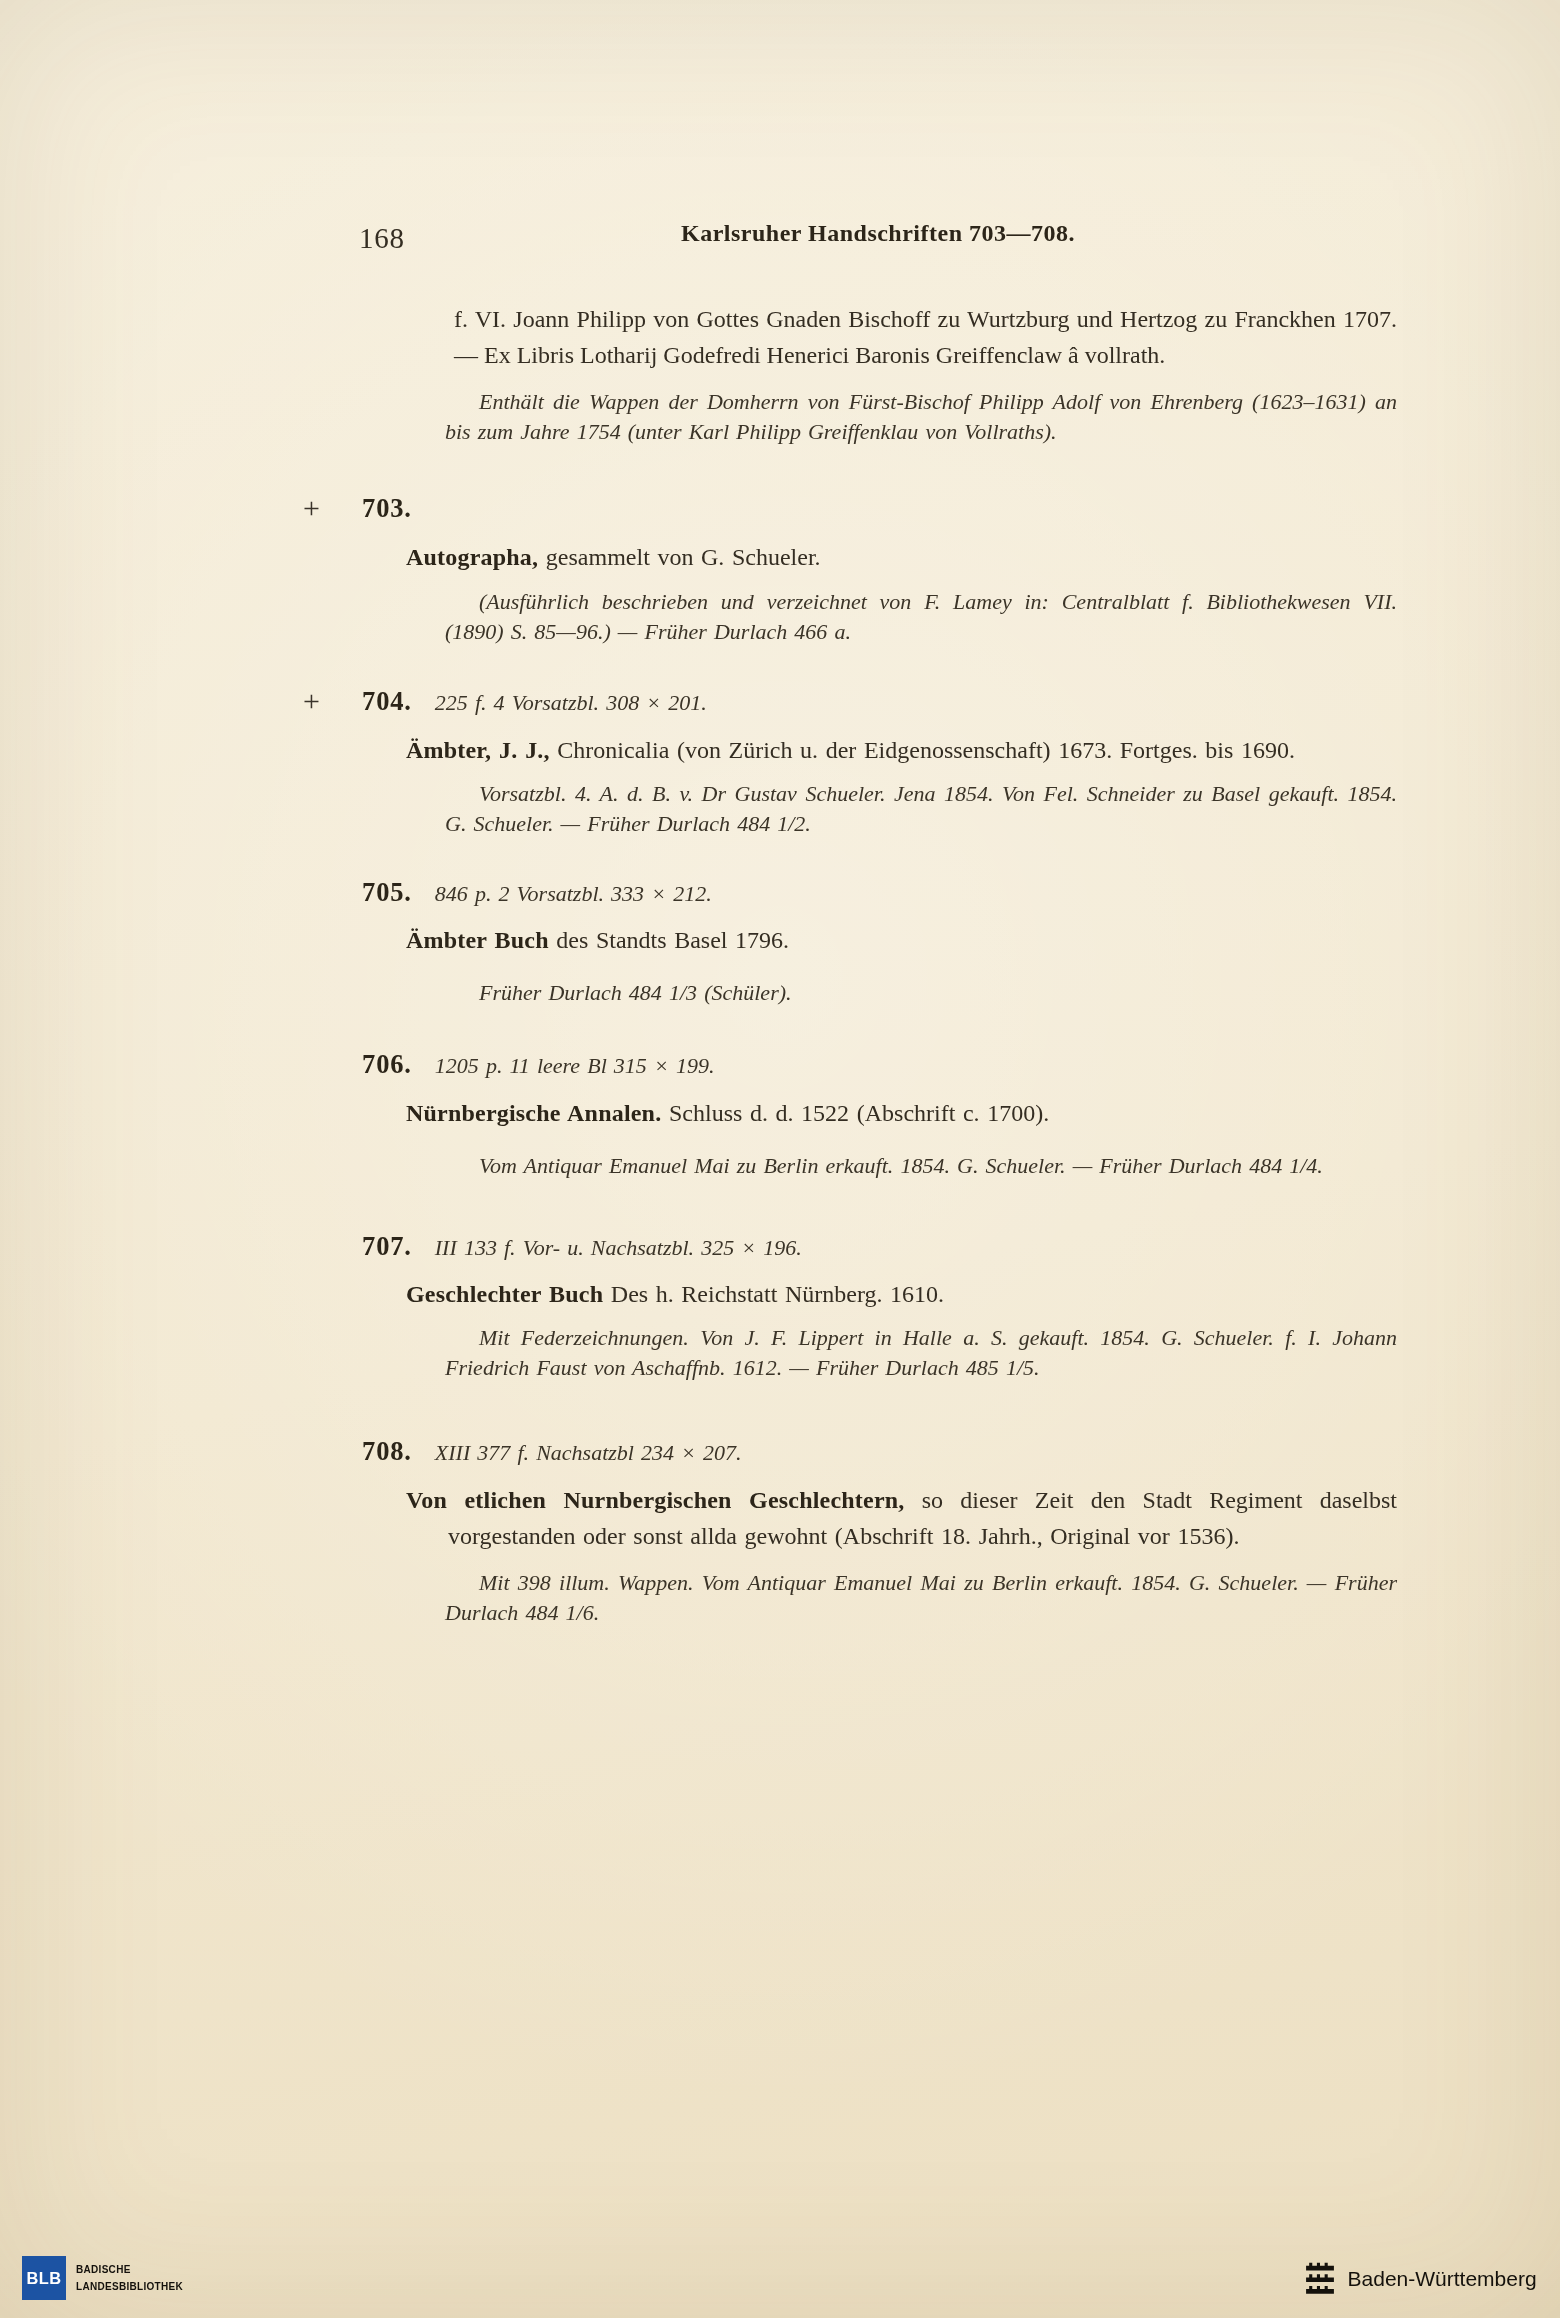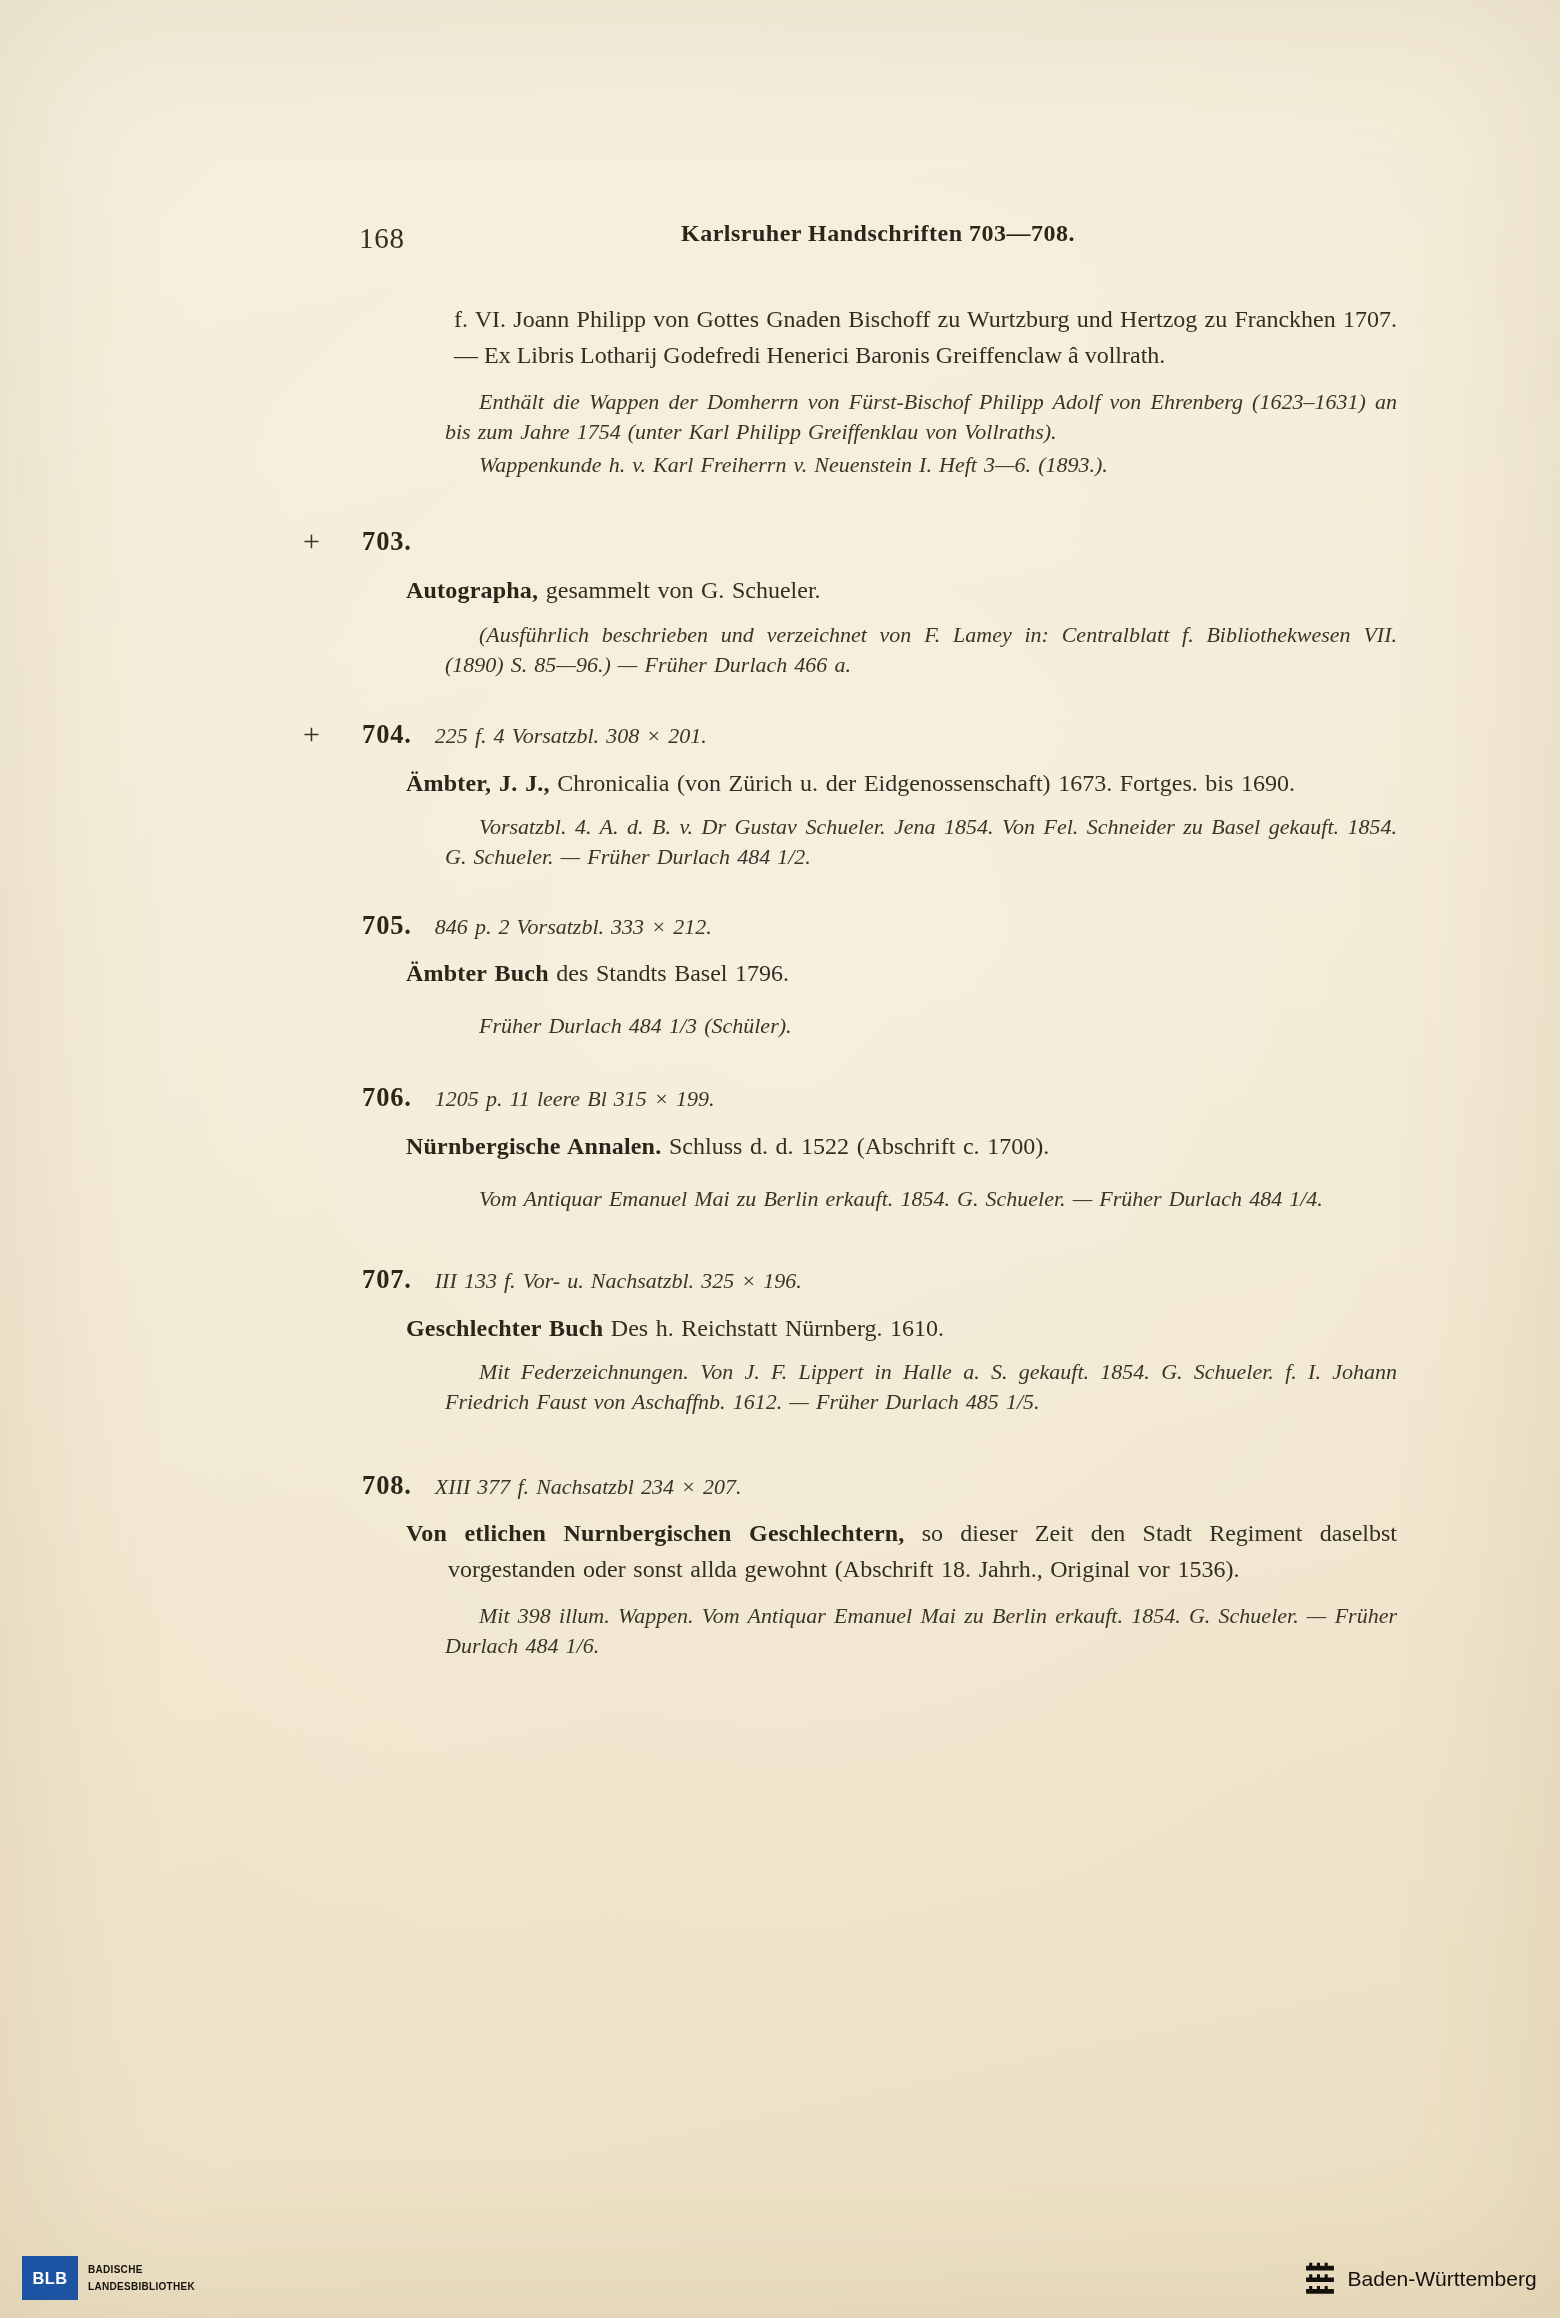--- a/index.html
+++ b/index.html
@@ -66,21 +66,21 @@
   .entry.e706 { margin-top:39px; }
   .entry.e707 { margin-top:48px; }
   .entry.e708 { margin-top:51px; }
 
   .footer-left {
     position:absolute; left:22px; bottom:19px;
     display:flex; align-items:center; gap:10px;
     font-family:"Liberation Sans","DejaVu Sans",sans-serif;
   }
   .blb-badge {
-    width:56px; height:44px; background:#1c53a3; color:#ffffff;
+    width:44px; height:44px; background:#1c53a3; color:#ffffff;
     display:flex; align-items:center; justify-content:center;
     font-weight:bold; font-size:16.4px; letter-spacing:0.4px;
   }
   .blb-name { font-size:10px; font-weight:bold; line-height:17px; letter-spacing:0.3px; color:#14110c; }
 
   .footer-right {
     position:absolute; right:23.4px; bottom:22px;
     display:flex; align-items:center; gap:11px;
     font-family:"Liberation Sans","DejaVu Sans",sans-serif;
   }
@@ -93,21 +93,20 @@
 <div class="page-content">
 
   <header class="page-head">
     <span class="page-num">168</span>
     <div class="run-title">Karlsruher Handschriften 703—708.</div>
   </header>
 
   <section class="continuation">
     <p class="cont-body">f. VI. Joann Philipp von Gottes Gnaden Bischoff zu Wurtzburg und Hertzog zu Franckhen 1707. — Ex Libris Lotharij Godefredi Henerici Baronis Greiffenclaw â vollrath.</p>
     <p class="note first">Enthält die Wappen der Domherrn von Fürst-Bischof Philipp Adolf von Ehrenberg (1623–1631) an bis zum Jahre 1754 (unter Karl Philipp Greiffenklau von Vollraths).</p>
-    <p class="note">Wappenkunde h. v. Karl Freiherrn v. Neuenstein I. Heft 3—6. (1893.).</p>
   </section>
 
   <section class="entry e703">
     <div class="entry-head">
       <span class="plus">+</span>
       <span class="entry-num">703.</span>
       <span class="collation"></span>
     </div>
     <p class="entry-title"><b>Autographa,</b><span> gesammelt von G. Schueler.</span></p>
     <p class="note">(Ausführlich beschrieben und verzeichnet von F. Lamey in: Centralblatt f. Bibliothekwesen VII. (1890) S. 85—96.) — Früher Durlach 466 a.</p>

